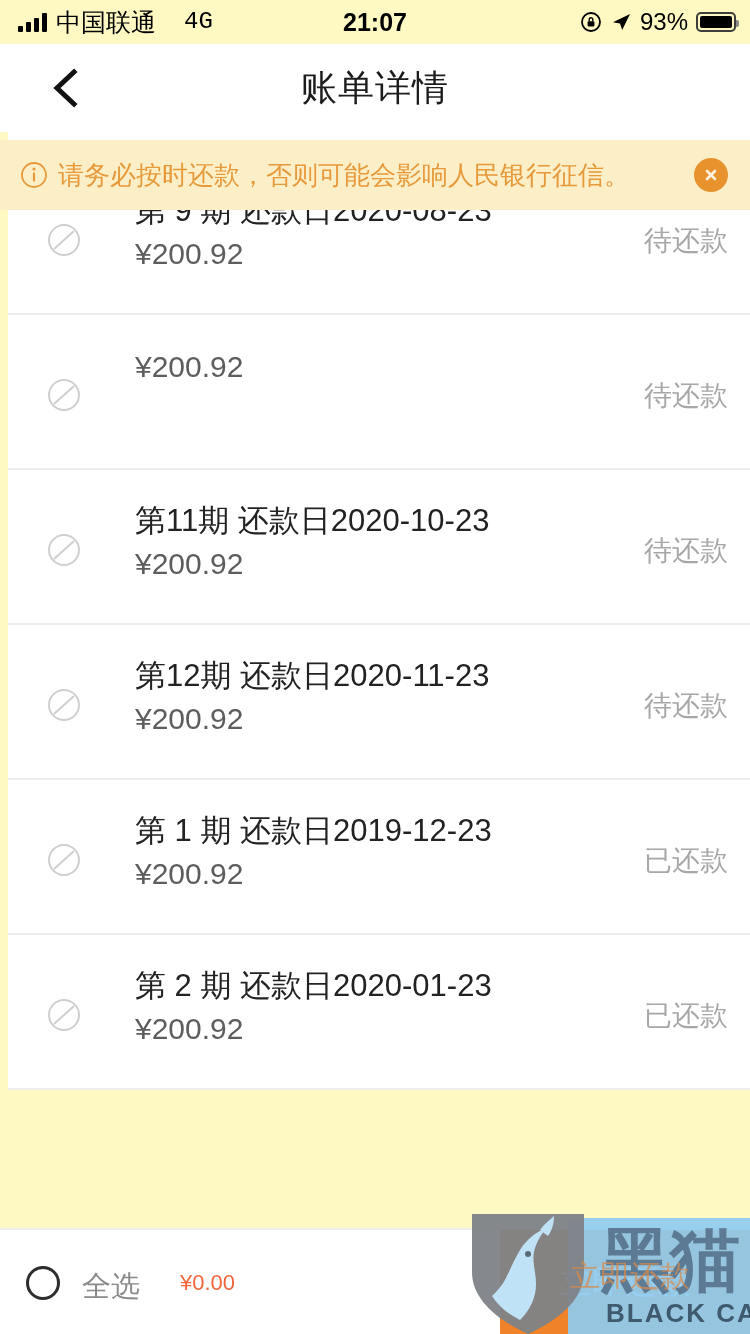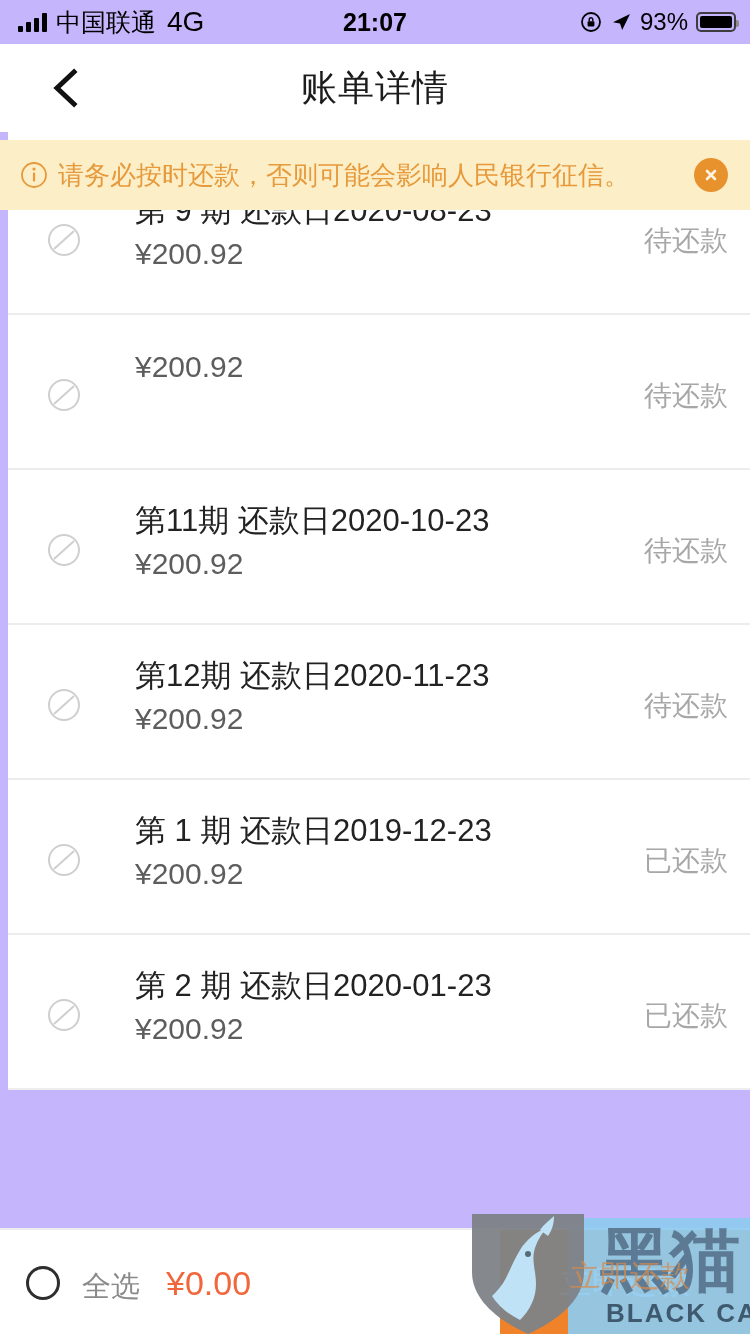--- a/index.html
+++ b/index.html
@@ -8,21 +8,21 @@
     background: #ffffff;
   }
   body {
     font-family: "Liberation Sans", "DejaVu Sans", sans-serif;
     -webkit-font-smoothing: antialiased;
   }
   #screen {
     position: relative;
     width: 750px;
     height: 1334px;
-    background: #c4b5fd;
+    background: #fef9c3;
     overflow: hidden;
   }
 
   
   .statusbar {
     position: absolute;
     top: 0; left: 0;
     width: 750px;
     height: 44px;
     display: flex;
@@ -51,23 +51,24 @@
   .sig-bars i:nth-child(1) { height: 6px; }
   .sig-bars i:nth-child(2) { height: 10px; }
   .sig-bars i:nth-child(3) { height: 14px; }
   .sig-bars i:nth-child(4) { height: 19px; }
   .carrier {
     font-size: 25px;
     letter-spacing: 0px;
     line-height: 1;
   }
   .network {
-    font-size: 28px;
+    font-size: 24px;
     line-height: 1;
-    margin-left: 2px;
+    margin-left: 19px;
+    font-family: Liberation Mono, monospace;
   }
   .sb-time {
     position: absolute;
     left: 0; right: 0;
     text-align: center;
     font-size: 25px;
     font-weight: bold;
     letter-spacing: 0px;
   }
   .sb-right {
@@ -251,22 +252,22 @@
     border-radius: 50%;
     box-sizing: border-box;
   }
   .selectall-label {
     margin-left: 22px;
     font-size: 29px;
     color: #8a8a8a;
     margin-top: 7px;
   }
   .total-amount {
-    margin-left: 26px;
-    font-size: 34px;
+    margin-left: 40px;
+    font-size: 22px;
     color: #f1663a;
   }
   .pay-button {
     position: absolute;
     right: 0; top: 0;
     width: 250px; height: 106px;
     background: #f0832a;
     color: #ffffff;
     font-size: 32px;
     display: flex;

